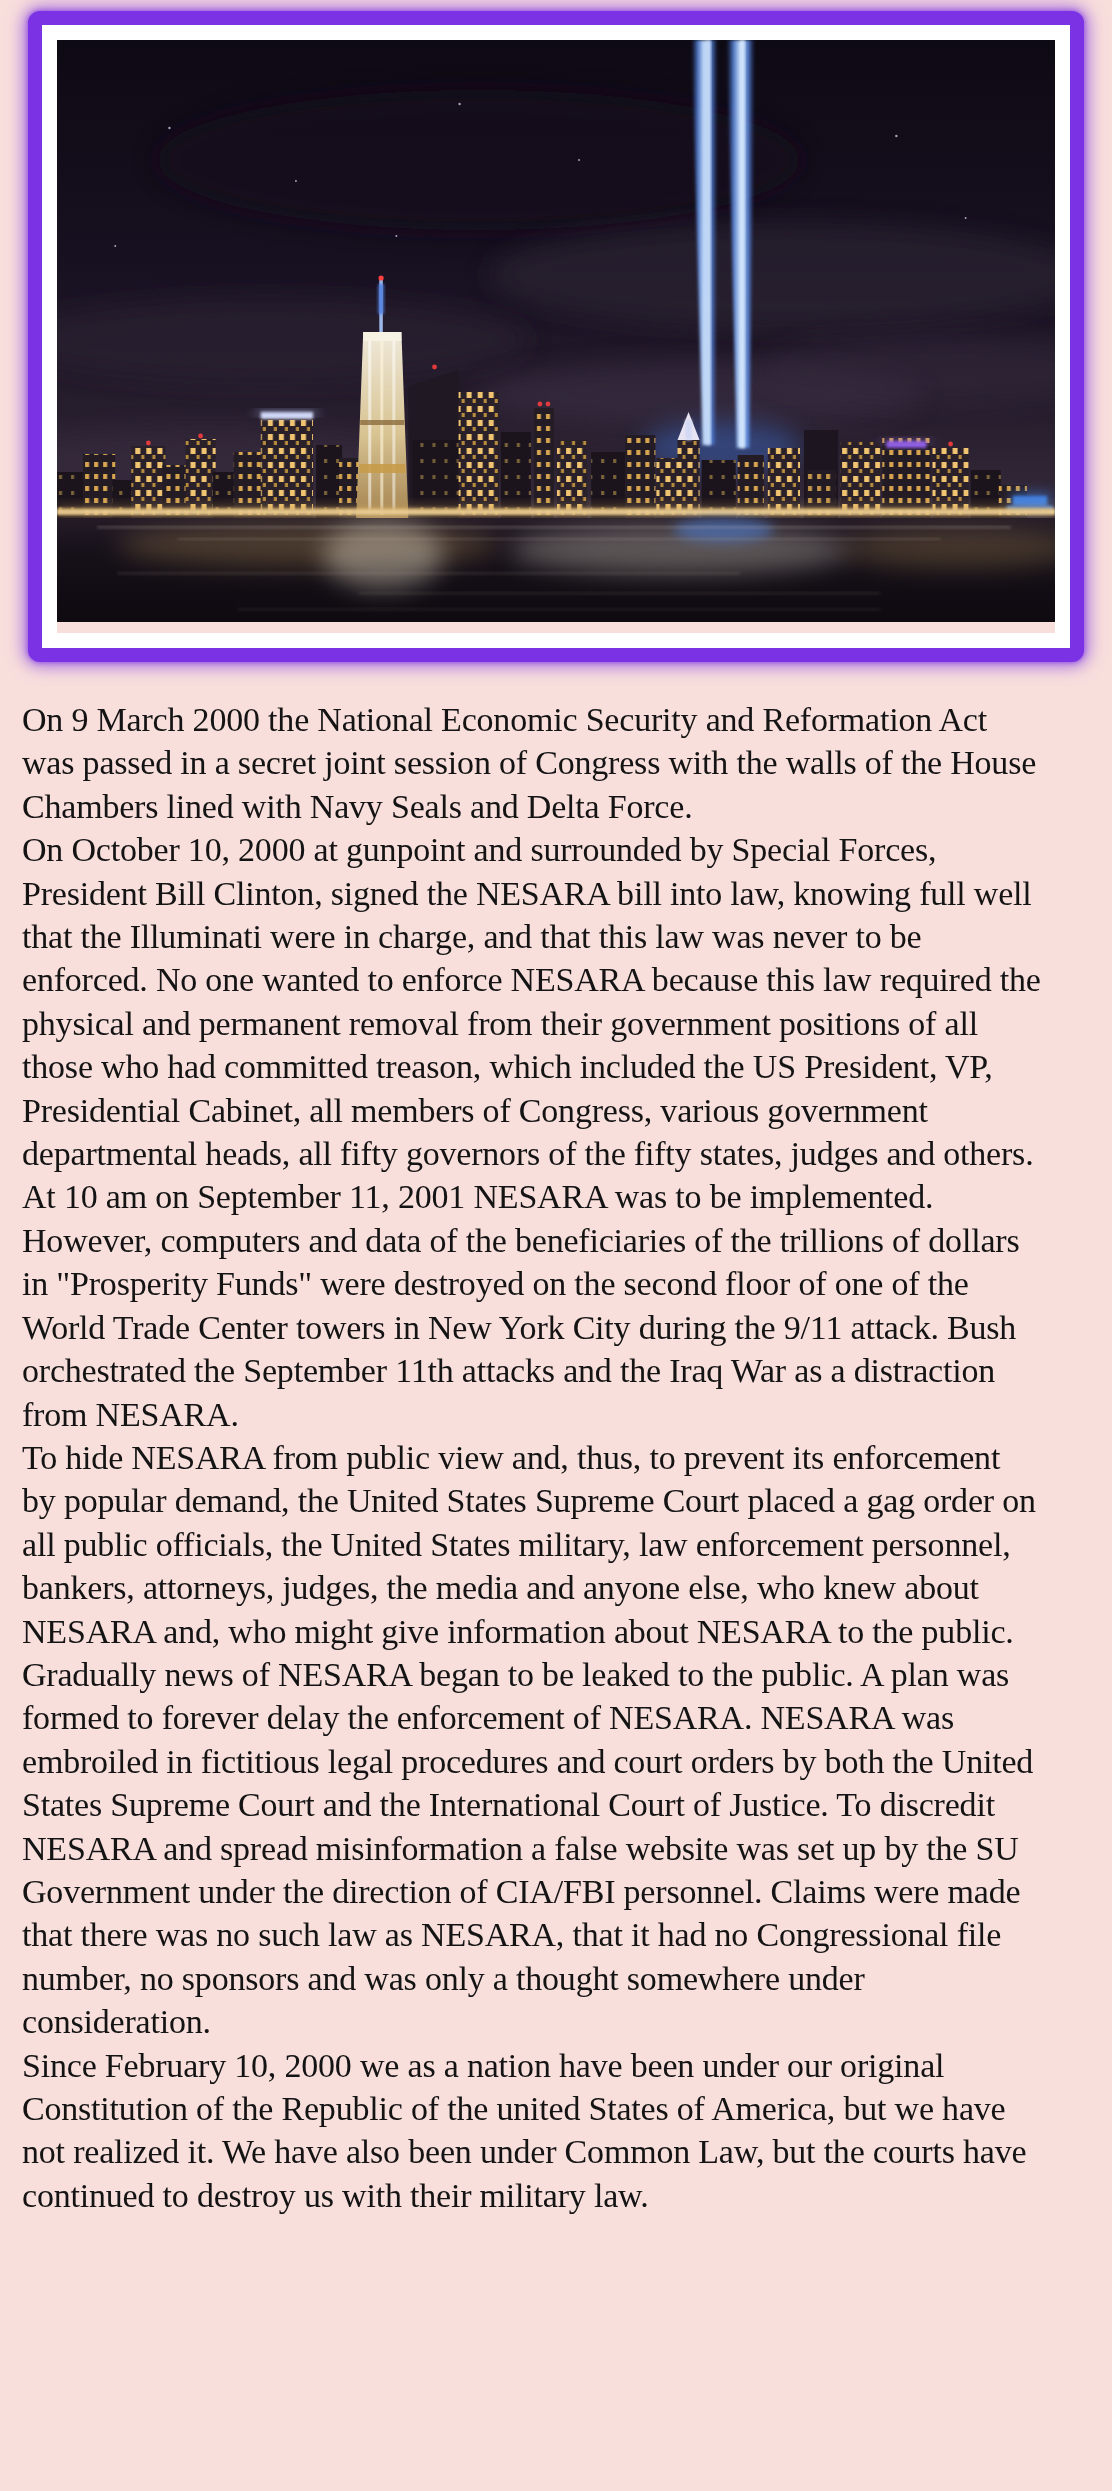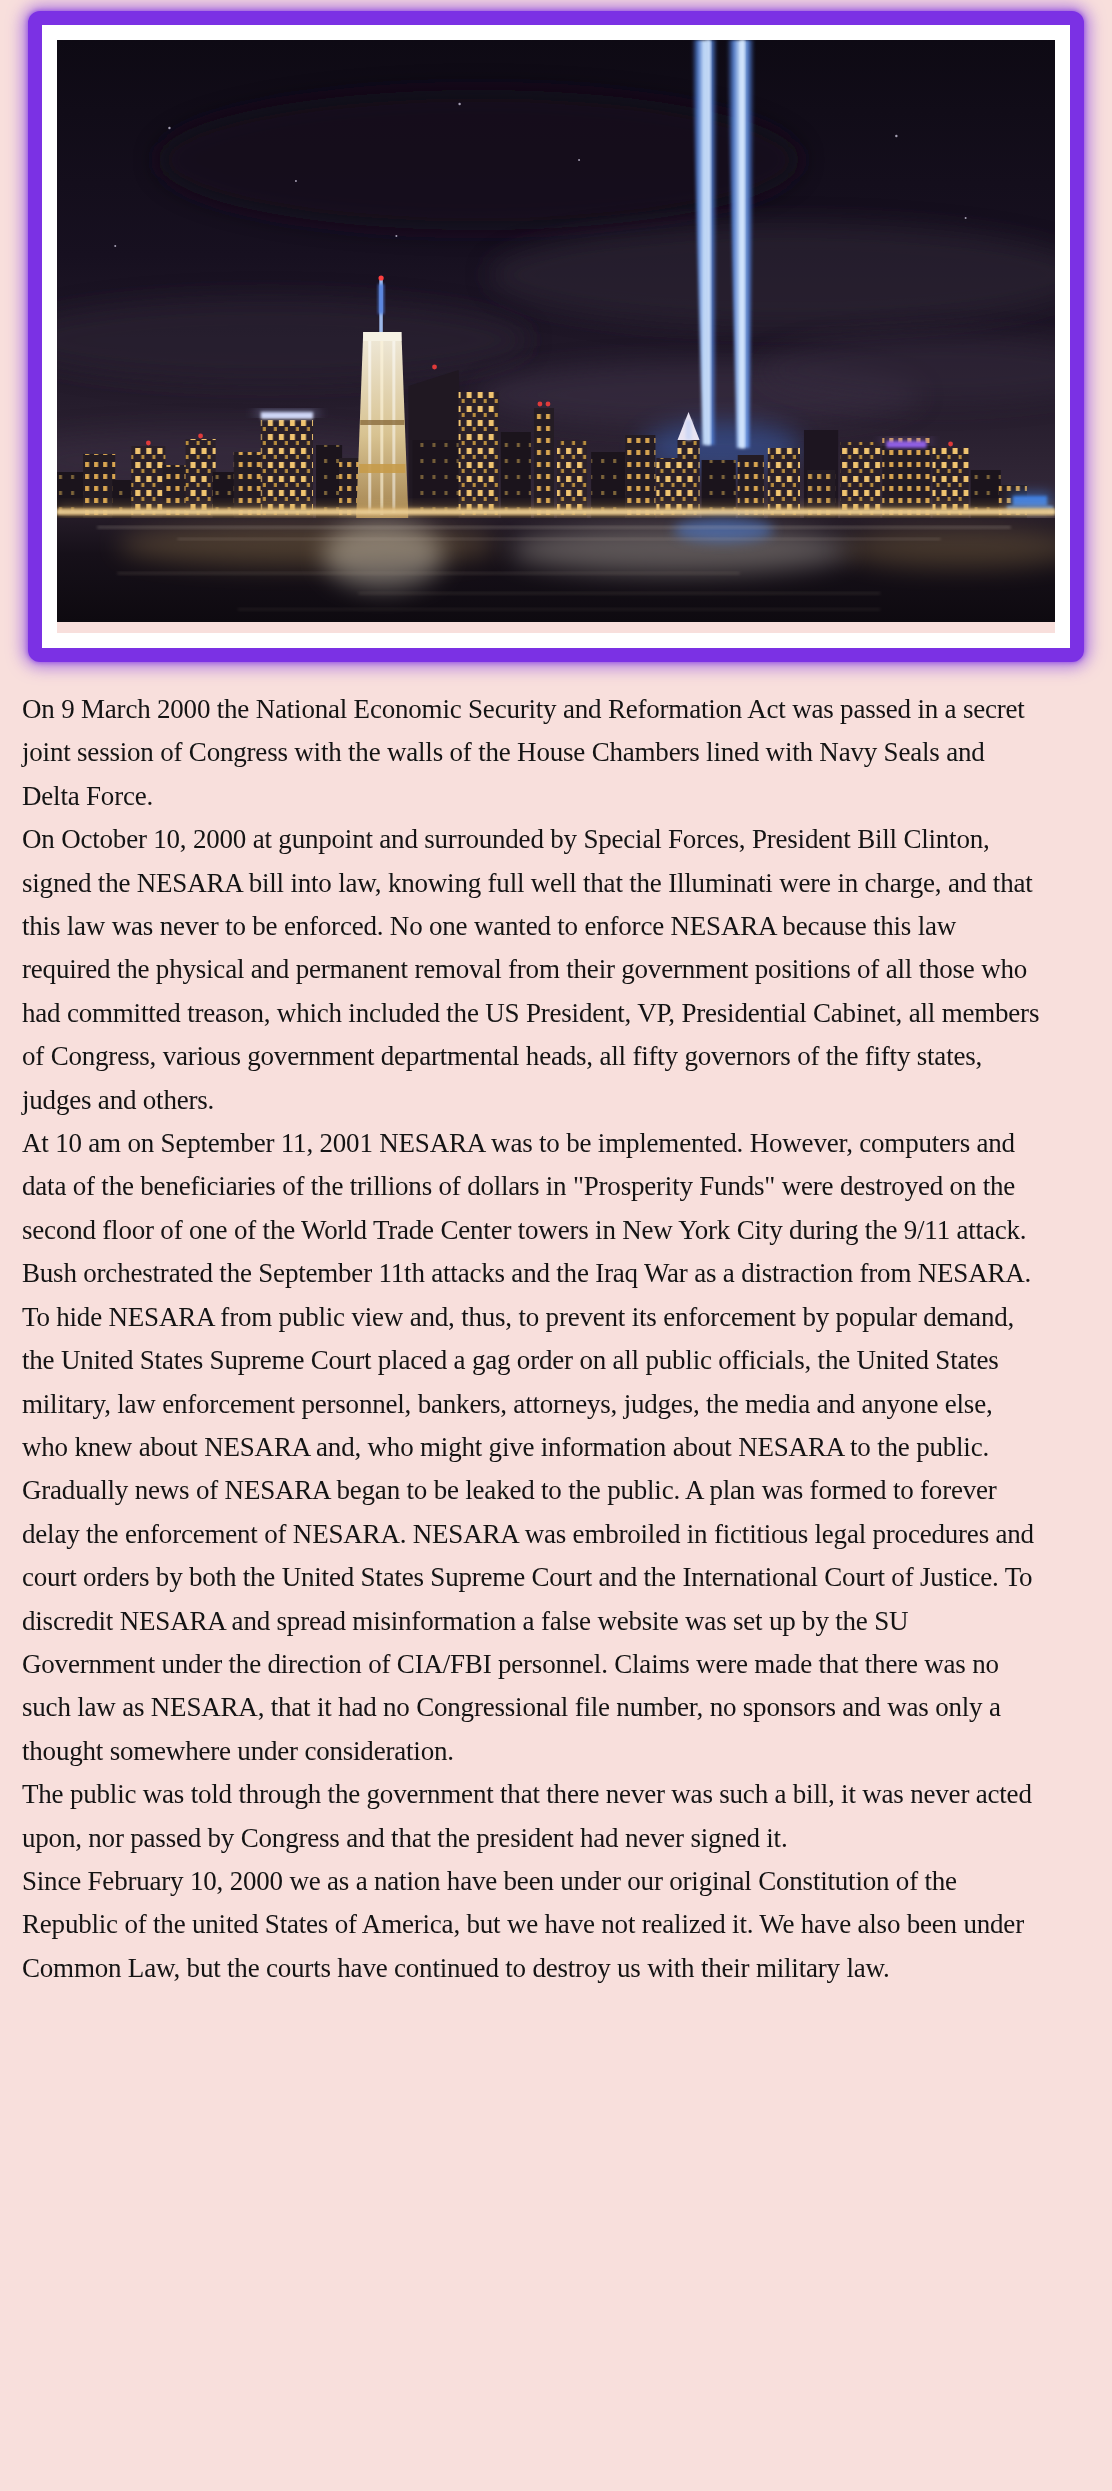--- a/index.html
+++ b/index.html
@@ -31,23 +31,23 @@
     display: block;
     width: 100%;
     height: 582px;
   }
   .photo-gap {
     height: 11px;
     background: #f8dfdc;
   }
   
   .article {
-    margin: 26px 70px 0 22px;
+    margin: 36px 70px 0 22px;
     color: #141414;
-    font-size: 27px;
+    font-size: 34px;
     line-height: 43.4px;
     letter-spacing: -0.2px;
   }
   .article p { margin: 0; }
 </style>
 </head>
 <body>
 
 <div class="page">
 
@@ -230,17 +230,16 @@
       <div class="photo-gap"></div>
     </div>
   </div>
 
   <div class="article">
       <p>On 9 March 2000 the National Economic Security and Reformation Act was passed in a secret joint session of Congress with the walls of the House Chambers lined with Navy Seals and Delta Force.</p>
       <p>On October 10, 2000 at gunpoint and surrounded by Special Forces, President Bill Clinton, signed the NESARA bill into law, knowing full well that the Illuminati were in charge, and that this law was never to be enforced. No one wanted to enforce NESARA because this law required the physical and permanent removal from their government positions of all those who had committed treason, which included the US President, VP, Presidential Cabinet, all members of Congress, various government departmental heads, all fifty governors of the fifty states, judges and others.</p>
       <p>At 10 am on September 11, 2001 NESARA was to be implemented. However, computers and data of the beneficiaries of the trillions of dollars in "Prosperity Funds" were destroyed on the second floor of one of the World Trade Center towers in New York City during the 9/11 attack. Bush orchestrated the September 11th attacks and the Iraq War as a distraction from NESARA.</p>
       <p>To hide NESARA from public view and, thus, to prevent its enforcement by popular demand, the United States Supreme Court placed a gag order on all public officials, the United States military, law enforcement personnel, bankers, attorneys, judges, the media and anyone else, who knew about NESARA and, who might give information about NESARA to the public.</p>
       <p>Gradually news of NESARA began to be leaked to the public. A plan was formed to forever delay the enforcement of NESARA. NESARA was embroiled in fictitious legal procedures and court orders by both the United States Supreme Court and the International Court of Justice. To discredit NESARA and spread misinformation a false website was set up by the SU Government under the direction of CIA/FBI personnel. Claims were made that there was no such law as NESARA, that it had no Congressional file number, no sponsors and was only a thought somewhere under consideration.</p>
-      <p>The public was told through the government that there never was such a bill, it was never acted upon, nor passed by Congress and that the president had never signed it.</p>
       <p>Since February 10, 2000 we as a nation have been under our original Constitution of the Republic of the united States of America, but we have not realized it. We have also been under Common Law, but the courts have continued to destroy us with their military law.</p>
     </div>
 
 </div>
 
 </body></html>

